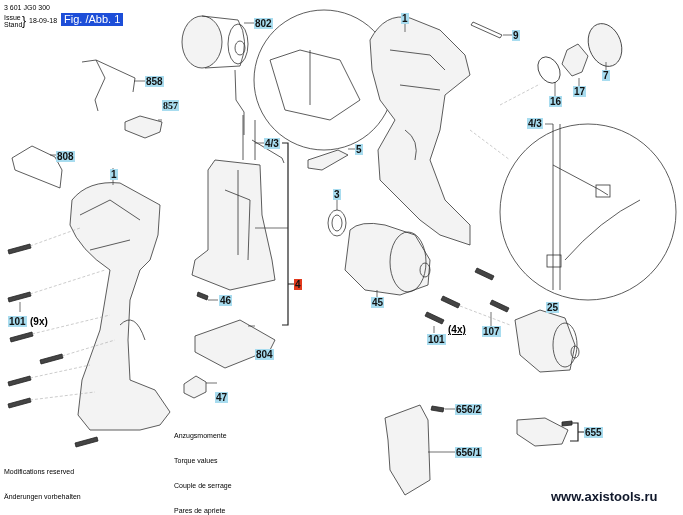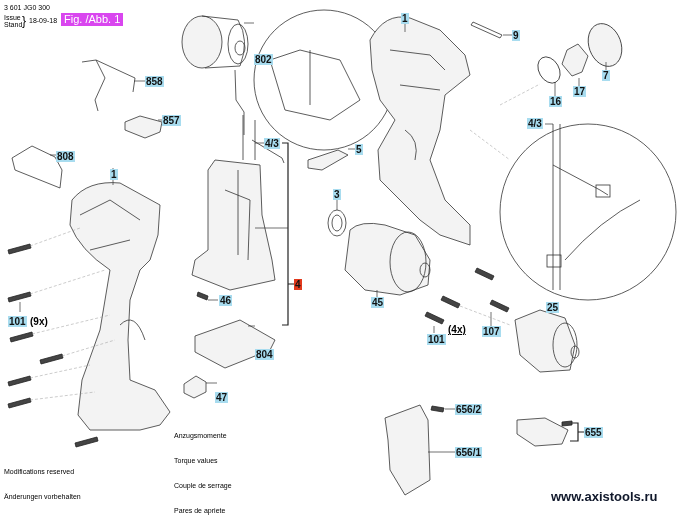--- a/index.html
+++ b/index.html
@@ -1,19 +1,19 @@
 <!DOCTYPE html>
 <html><head>
 <meta charset="utf-8">
 <style>
   html, body { margin:0; padding:0; background:#ffffff; }
   body { width:683px; height:515px; position:relative; overflow:hidden; font-family:"Liberation Sans", sans-serif; color:#000; }
   .abs { position:absolute; }
   .hdr-small { font-size:7px; line-height:8px; }
-  .fig { background:#d946ef; color:#fff; font-size:11px; padding:0 3px; line-height:13px;text-align:center; }
+  .fig { background:#1d4ed8; color:#fff; font-size:11px; padding:0 3px; line-height:13px;text-align:center; }
   .lbl { position:absolute; background:#a8dcef; color:#111; font-weight:bold; font-size:10px; line-height:11px; padding:0 1px; white-space:nowrap; }
   .lbl.red { background:#e2391c; color:#111; }
   .note { font-size:7px; line-height:8.4px; white-space:pre; }
   .qty { position:absolute; font-weight:bold; font-size:10px; line-height:11px; }
   .url { color:#0f172a; font-weight:bold; font-size:13px; }
   svg.draw { position:absolute; left:0; top:0; }
   svg.draw * { fill:none; stroke:#333; stroke-width:0.8; }
   svg.draw .thin { stroke:#999; stroke-width:0.5; stroke-dasharray:3 2; }
   svg.draw .lead { stroke:#333; stroke-width:0.7; }
   svg.draw .brk { stroke:#222; stroke-width:1.2; }
@@ -152,23 +152,23 @@
   <path d="M385 418 L420 405 L428 420 L430 480 L405 495 L390 470 L388 440 Z" class="fillg"></path>
   <path class="dark" d="M432 406 L444 408 L443 412 L431 410 Z"></path>
   <line class="lead" x1="445" y1="409" x2="455" y2="409"></line>
   <line class="lead" x1="428" y1="452" x2="455" y2="452"></line>
 
   <path d="M517 420 L545 418 L568 430 L562 444 L535 446 L517 434 Z" class="fillg"></path>
   <path class="dark" d="M562 422 L572 421 L572 425 L562 426 Z"></path>
   <path class="brk" d="M572 423 L578 423 L578 441 L570 441 M578 432 L584 432"></path>
 </svg>
 
-<span class="lbl" style="left:254px;top:18px;margin-top:36px;">802</span>
+<span class="lbl" style="left:254px;top:18px;">802</span>
 <span class="lbl" style="left:145px;top:76px;">858</span>
-<span class="lbl" style="left:162px;top:115px;">857</span>
+<span class="lbl" style="left:162px;top:100px;font-family:Liberation Serif, serif;">857</span>
 <span class="lbl" style="left:56px;top:151px;">808</span>
 <span class="lbl" style="left:110px;top:169px;">1</span>
 <span class="lbl" style="left:401px;top:13px;">1</span>
 <span class="lbl" style="left:512px;top:30px;">9</span>
 <span class="lbl" style="left:602px;top:70px;">7</span>
 <span class="lbl" style="left:573px;top:86px;">17</span>
 <span class="lbl" style="left:549px;top:96px;">16</span>
 <span class="lbl" style="left:264px;top:138px;">4/3</span>
 <span class="lbl" style="left:527px;top:118px;">4/3</span>
 <span class="lbl" style="left:355px;top:144px;">5</span>

